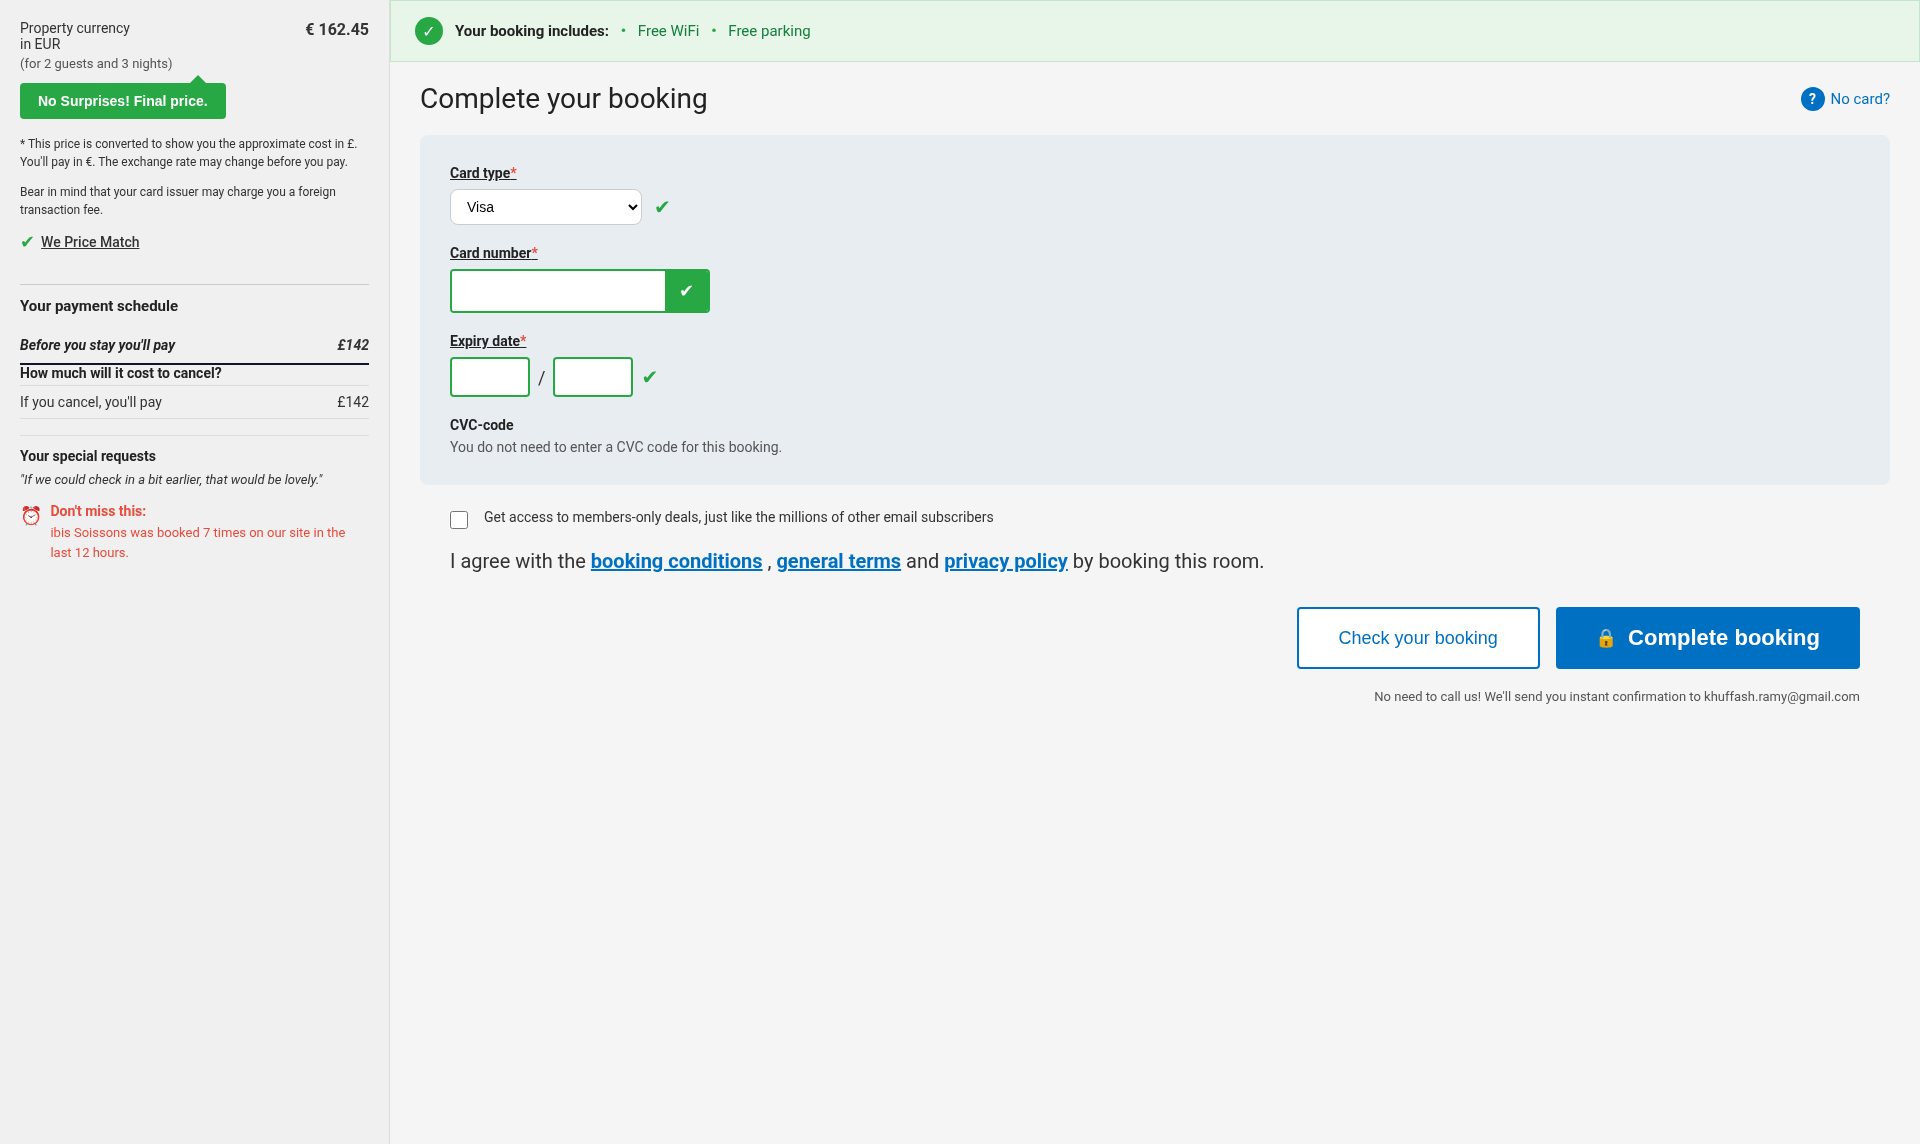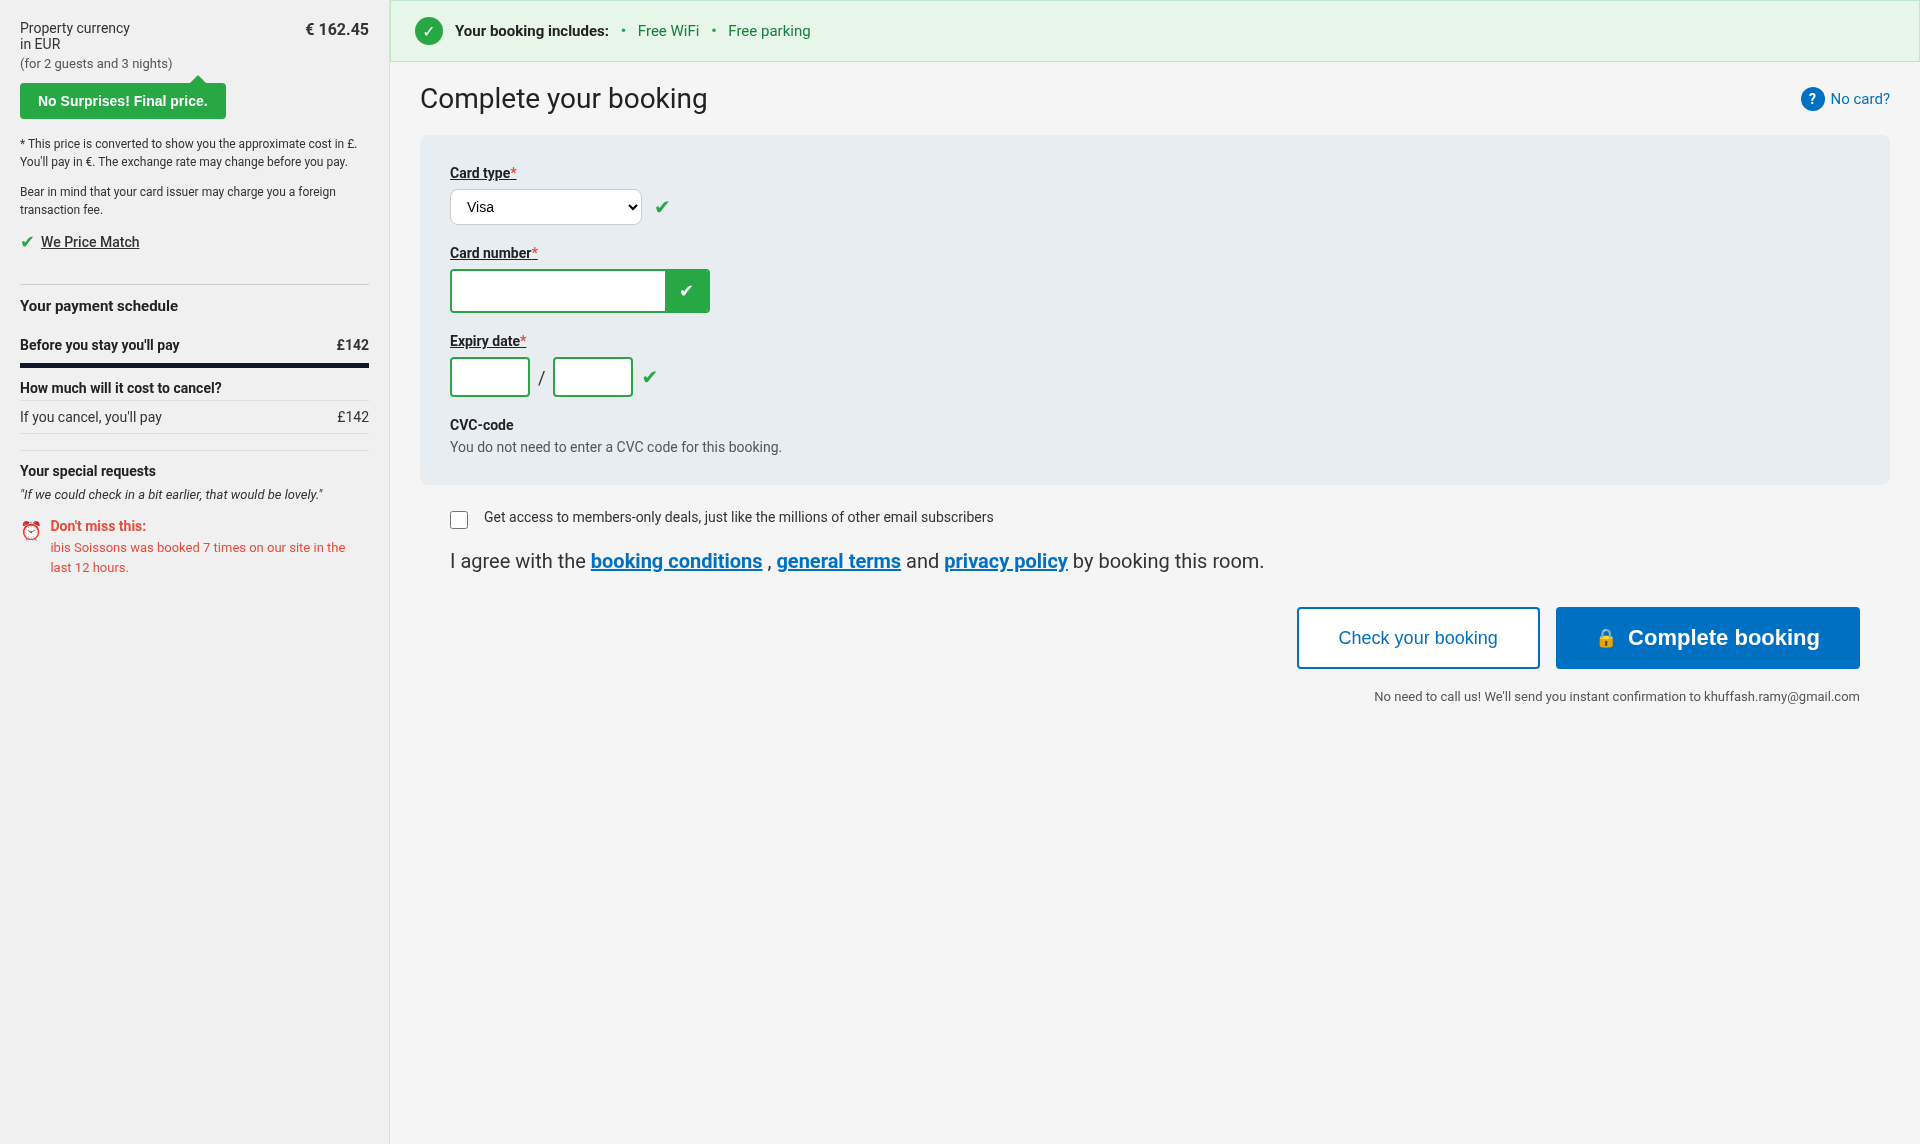--- a/index.html
+++ b/index.html
@@ -110,37 +110,38 @@
       font-weight: bold;
       color: #222;
       margin-bottom: 4px;
     }
 
     .payment-row {
       display: flex;
       justify-content: space-between;
       align-items: center;
       padding: 10px 0;
-      border-bottom: 5px solid #0f172a;
+      border-bottom: 2px solid #0f172a;
+      font-style: italic;
     }
 
     .payment-label {
       font-size: 14px;
       font-weight: bold;
       color: #222;
     }
 
     .payment-value {
       font-size: 14px;
       font-weight: bold;
       color: #333;
     }
 
     .cancel-section {
-      margin-top: 12px;
+      margin-top: 0;
     }
 
     .cancel-title {
       font-size: 14px;
       font-weight: bold;
       color: #222;
       margin-bottom: 4px;
     }
 
     .cancel-row {

